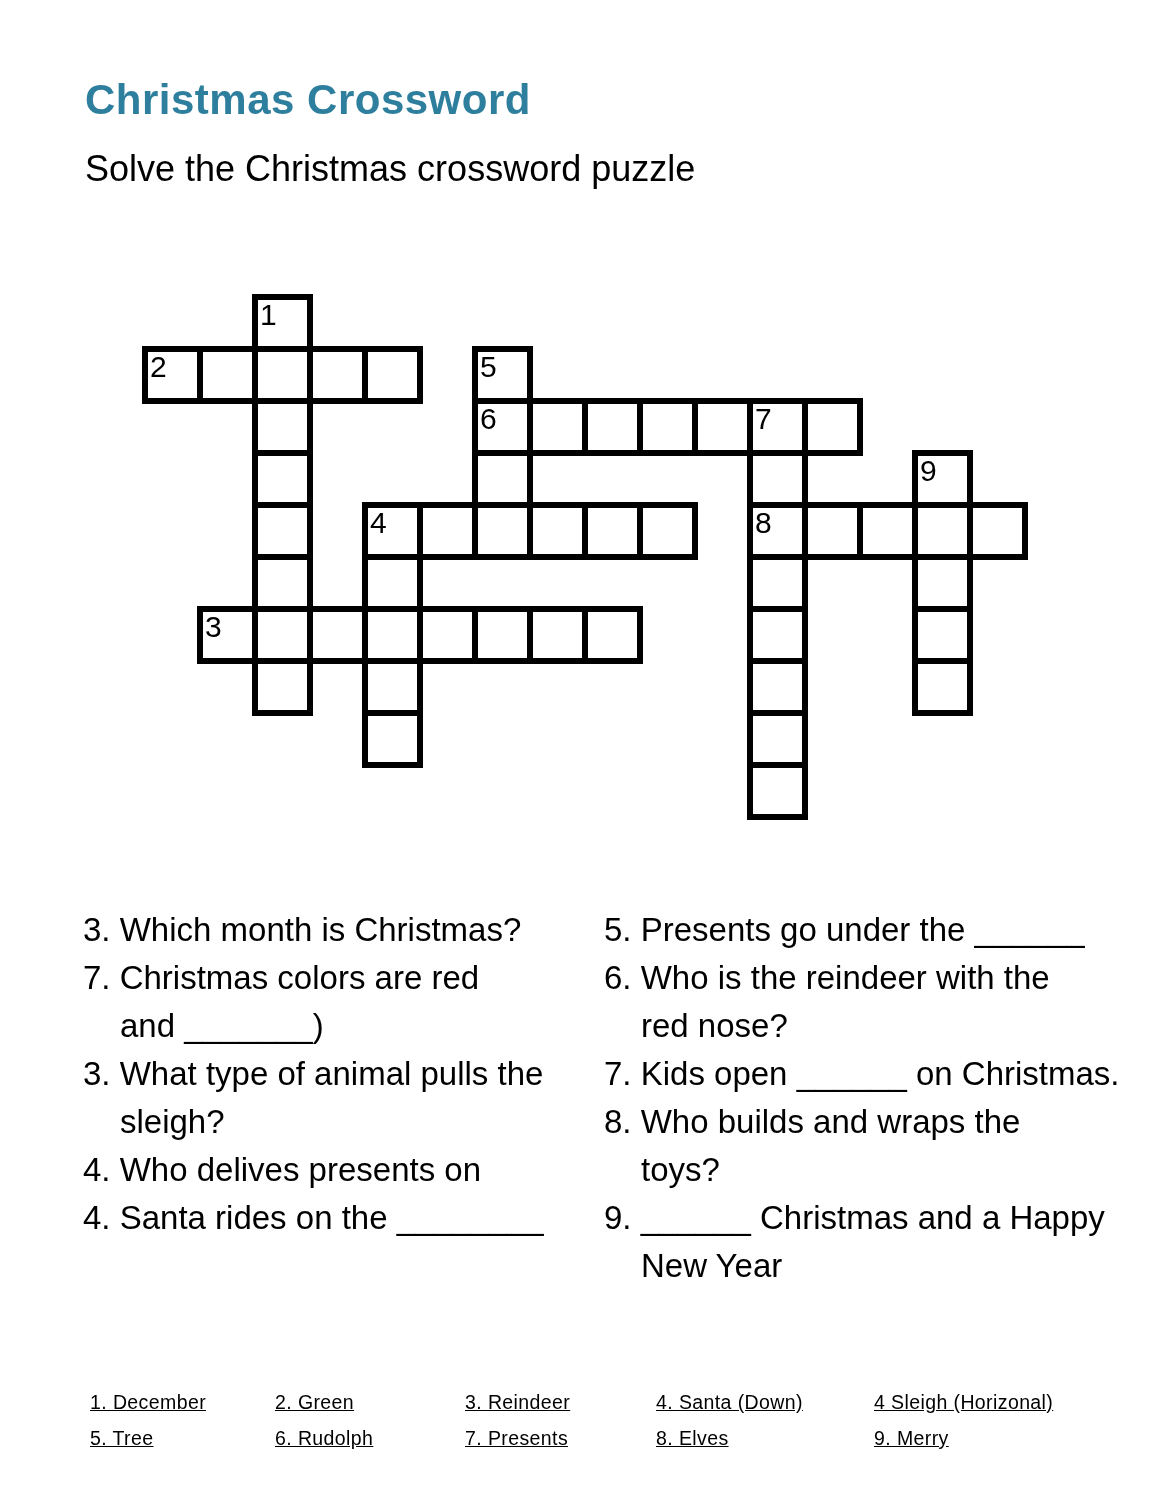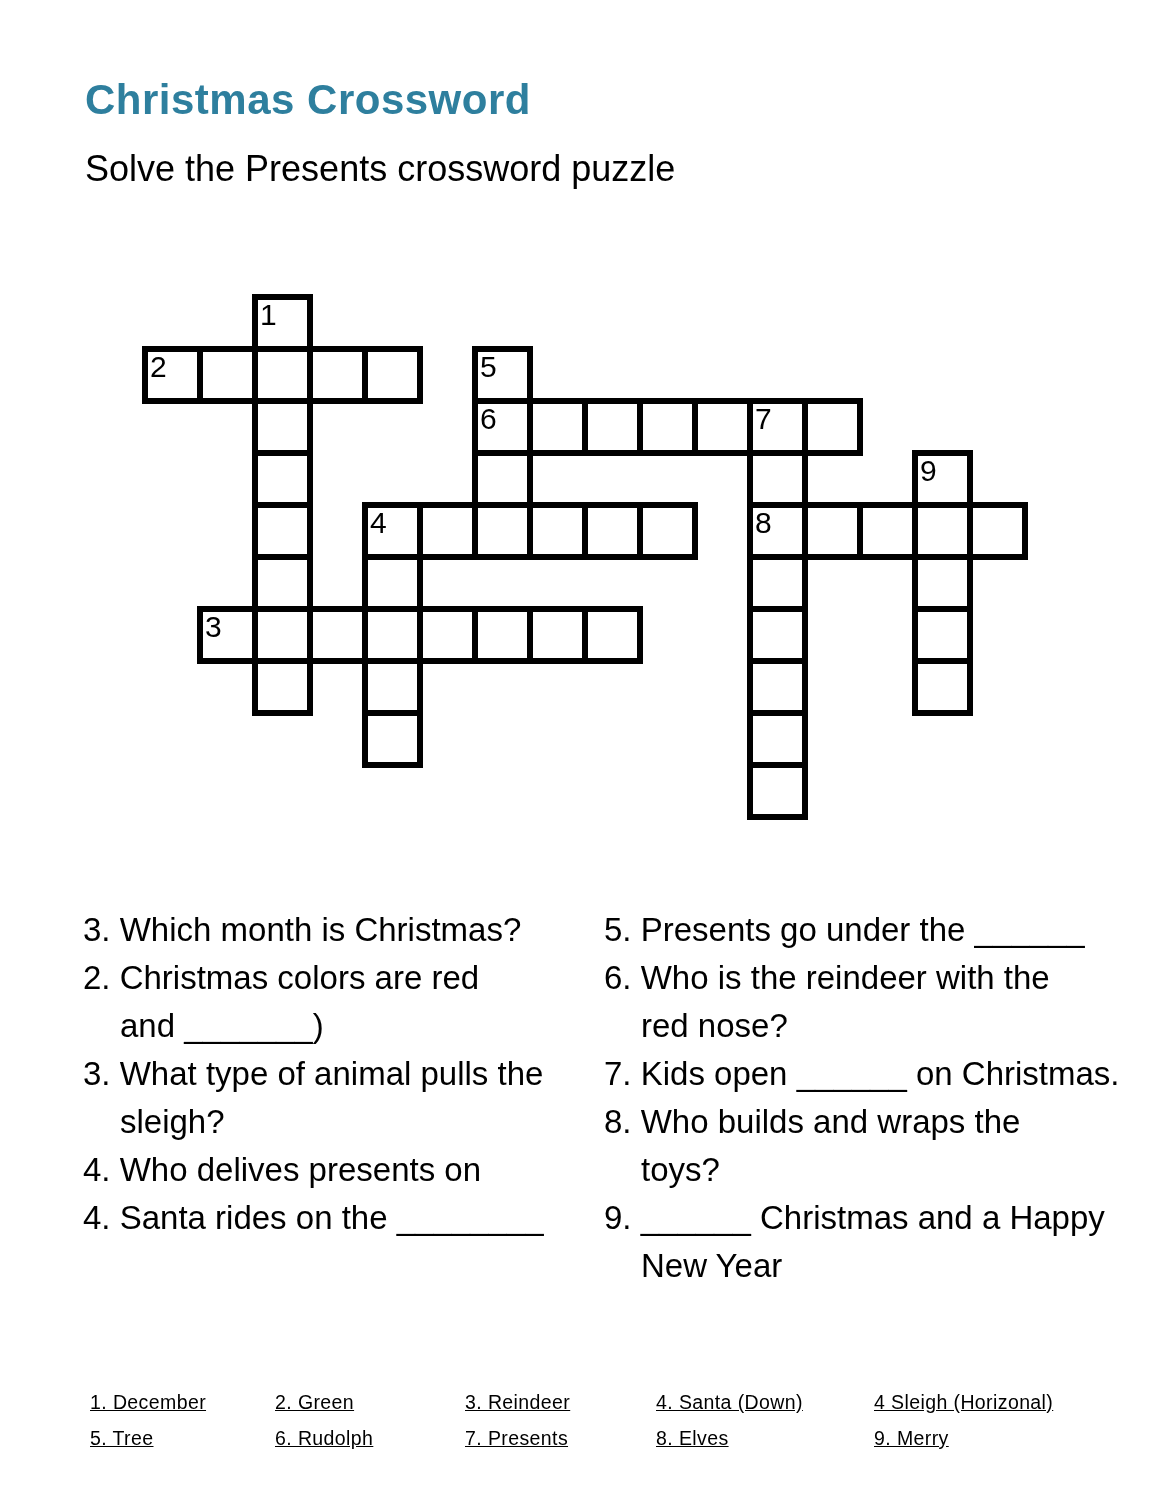--- a/index.html
+++ b/index.html
@@ -39,21 +39,21 @@
   .answer-row{
     display:grid; grid-template-columns:185px 190px 191px 218px auto;
     line-height:36px; white-space:nowrap;
   }
 </style>
 </head>
 <body>
 
 <div id="page">
   <h1 id="title" style="color: rgb(46, 127, 158); font-weight: bold;">Christmas Crossword</h1>
-  <p id="subtitle">Solve the Presents crossword puzzle</p>
+  <p id="subtitle">Solve the Christmas crossword puzzle</p>
   <div id="grid">
       <div class="cell" style="left: 107px; top: -3px;">
         <span class="cellnum">1</span>
       </div>
       <div class="cell" style="left: 107px; top: 49px;"></div>
       <div class="cell" style="left: 107px; top: 101px;"></div>
       <div class="cell" style="left: 107px; top: 153px;"></div>
       <div class="cell" style="left: 107px; top: 205px;"></div>
       <div class="cell" style="left: 107px; top: 257px;"></div>
       <div class="cell" style="left: 107px; top: 309px;"></div>
@@ -114,21 +114,21 @@
       <div class="cell" style="left: 822px; top: 205px;"></div>
       <div class="cell" style="left: 767px; top: 153px;">
         <span class="cellnum">9</span>
       </div>
       <div class="cell" style="left: 767px; top: 257px;"></div>
       <div class="cell" style="left: 767px; top: 309px;"></div>
       <div class="cell" style="left: 767px; top: 361px;"></div>
     </div>
   <div id="clues-left" class="clue-col">
       <div class="clue-line i0">3. Which month is Christmas?</div>
-      <div class="clue-line i0">2. Christmas colors are red</div>
+      <div class="clue-line i0">7. Christmas colors are red</div>
       <div class="clue-line i1">and _______)</div>
       <div class="clue-line i0">3. What type of animal pulls the</div>
       <div class="clue-line i1">sleigh?</div>
       <div class="clue-line i0">4. Who delives presents on</div>
       <div class="clue-line i0">4. Santa rides on the ________</div>
     </div>
   <div id="clues-right" class="clue-col">
       <div class="clue-line i0">5. Presents go under the ______</div>
       <div class="clue-line i0">6. Who is the reindeer with the</div>
       <div class="clue-line i1">red nose?</div>

